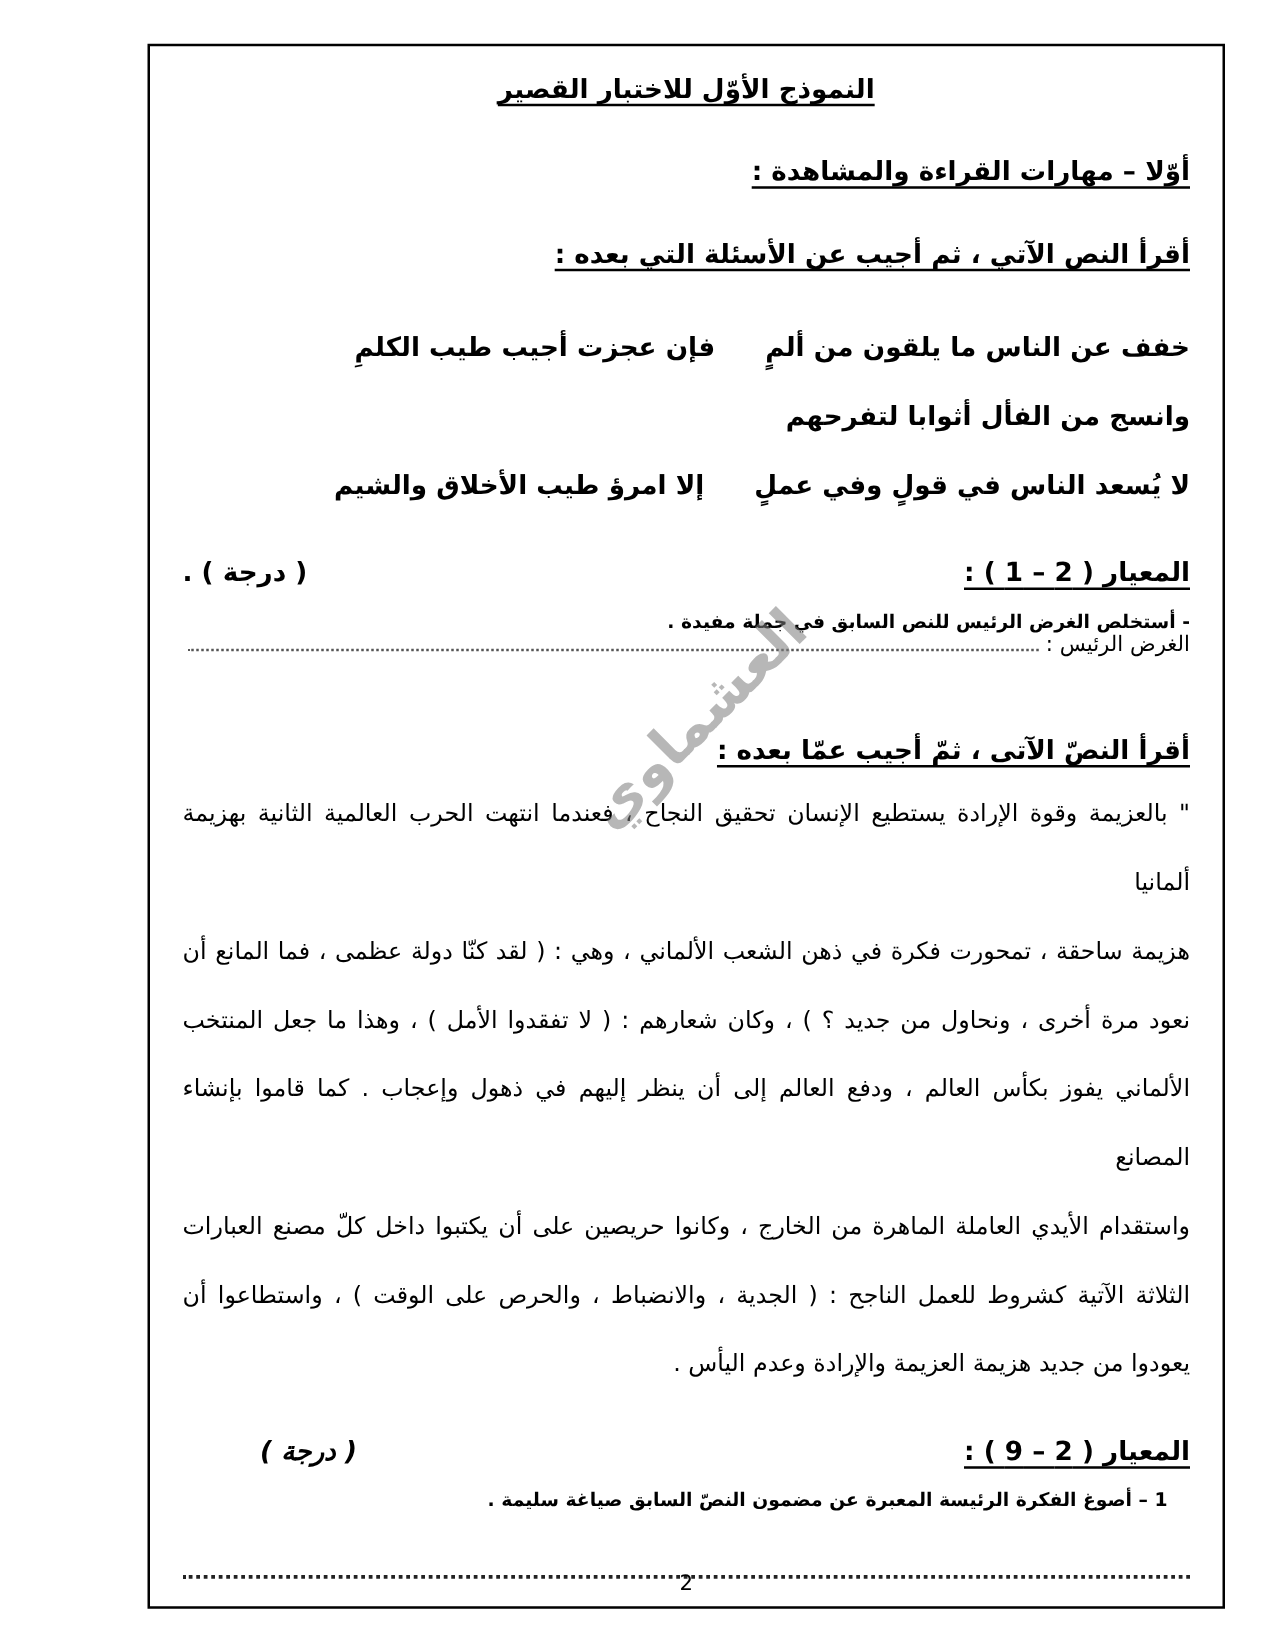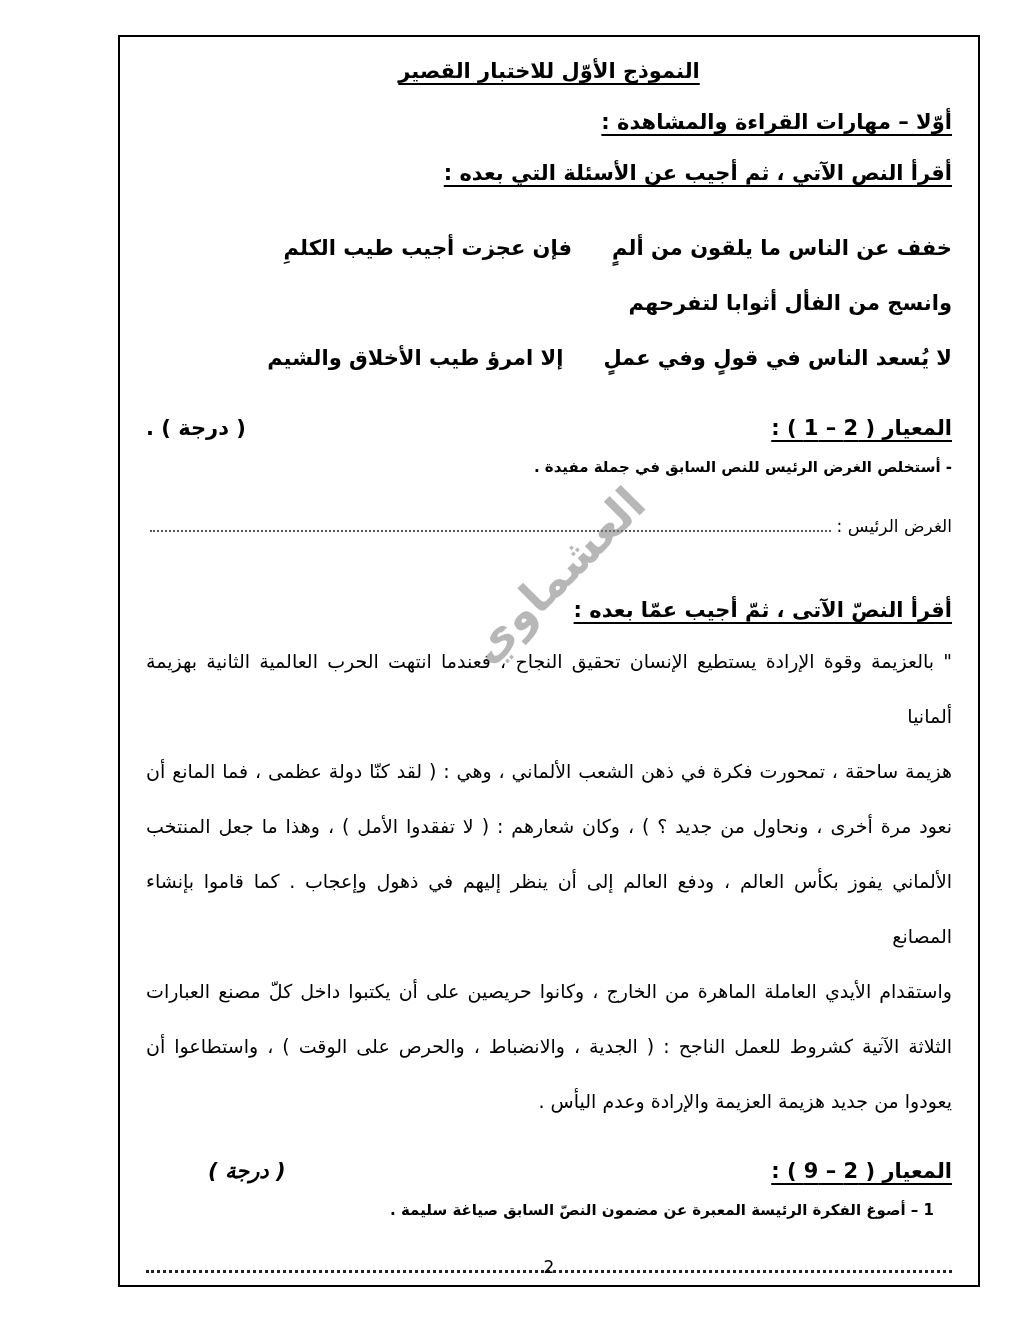--- a/index.html
+++ b/index.html
@@ -32,21 +32,21 @@
   .doc-title {
     text-align: center;
     font-weight: bold;
     font-size: 21px;
     margin: 6px 0 0 0;
   }
   .doc-title span { text-decoration: underline; text-underline-offset: 5px; }
   .heading {
     font-weight: bold;
     font-size: 21px;
-    margin-top: 27px;
+    margin-top: 42px;
   }
   .heading span { text-decoration: underline; text-underline-offset: 5px; }
   .poem {
     margin-top: 36px;
     margin-left: 205px;
   }
   .poem-row {
     display: flex;
     justify-content: space-between;
     font-weight: bold;
@@ -68,21 +68,20 @@
   .task {
     font-weight: bold;
     font-size: 15px;
     margin-top: 18px;
   }
   .task.indented { padding-right: 18px; }
   .answer-line {
     display: flex;
     align-items: baseline;
     font-size: 17px;
-    margin-top: 40px;
   }
   .answer-line .label { white-space: nowrap; }
   .answer-line .dots-fill {
     flex: 1;
     border-bottom: 2px dotted #555;
     margin: 0 6px 3px 4px;
     height: 1px;
   }
   .watermark {
     position: absolute;

